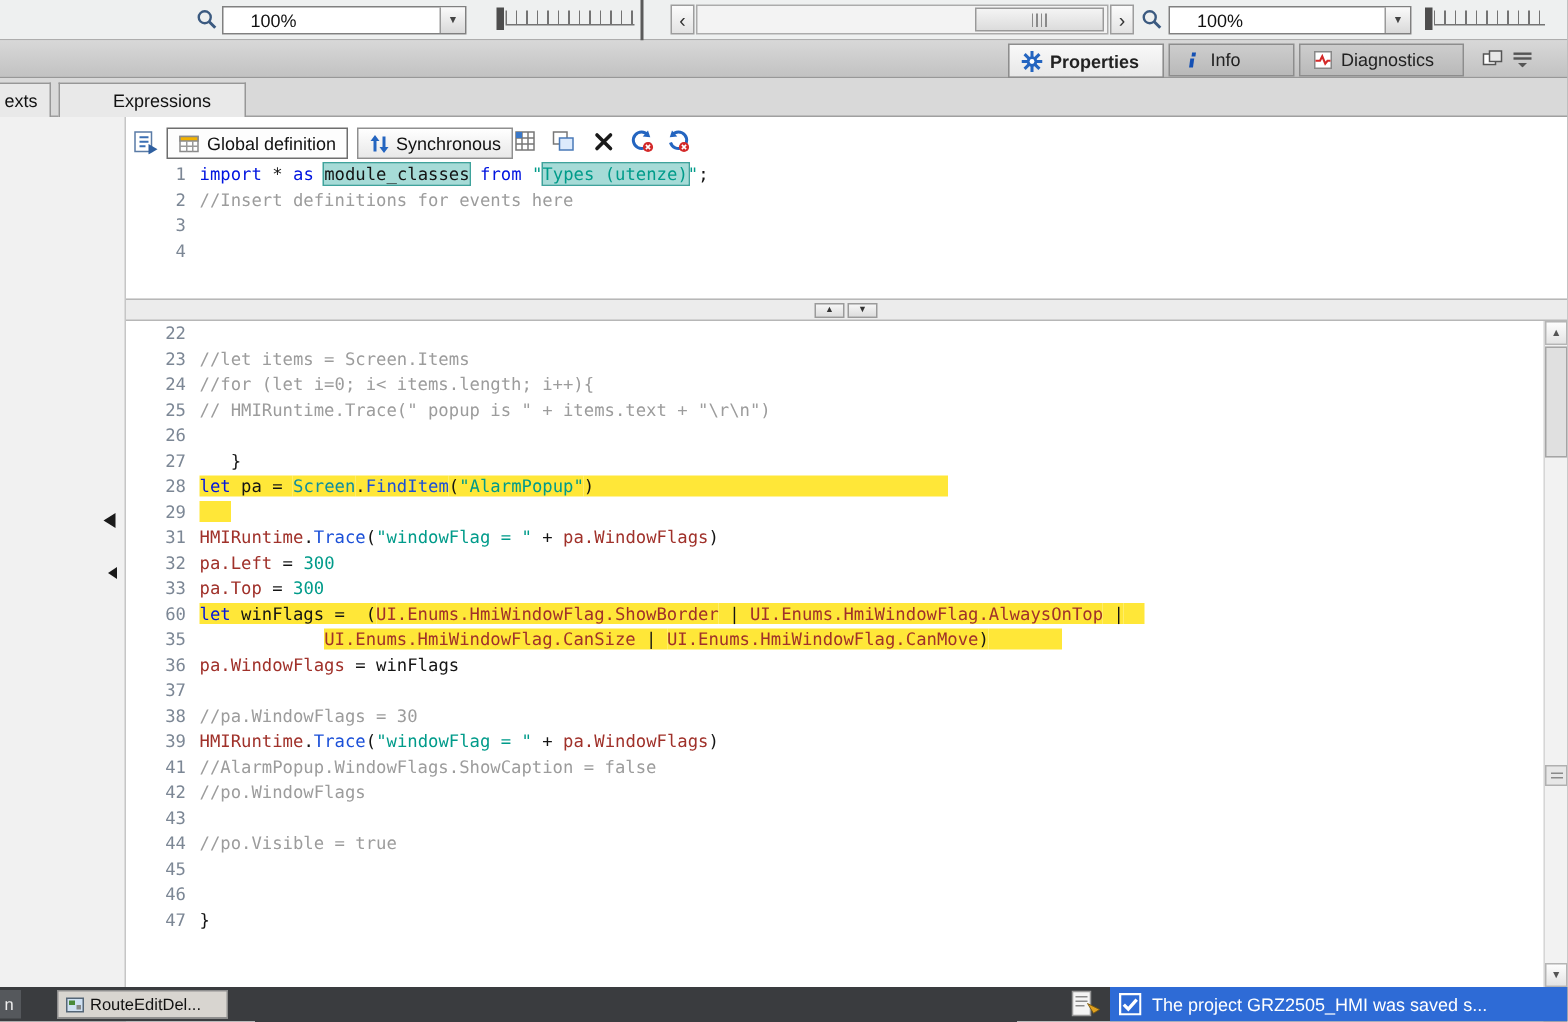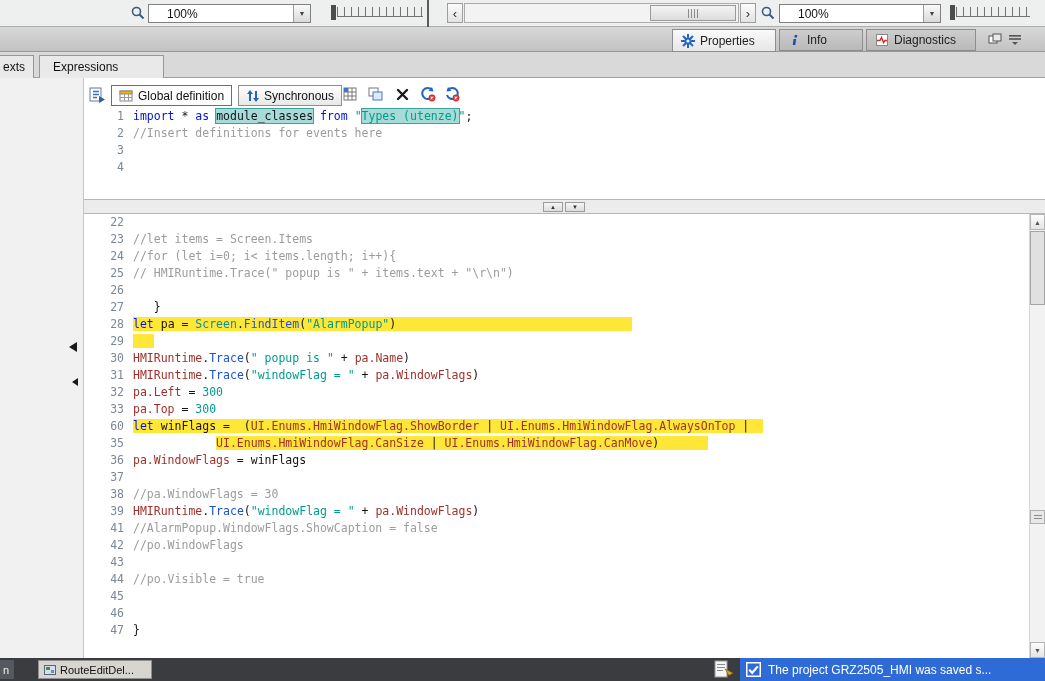--- a/index.html
+++ b/index.html
@@ -29,28 +29,28 @@
   .hthumb{position:absolute;top:1px;height:16px;background:linear-gradient(#f4f4f4,#dcdcdc);
           border:1px solid #999;box-sizing:border-box;display:flex;align-items:center;justify-content:center;}
   .grip{width:10px;height:9px;background:repeating-linear-gradient(90deg,#8a8a8a 0 1px,transparent 1px 3px);}
 
   
   .row2{position:absolute;left:0;top:27px;width:100%;height:25px;
         background:linear-gradient(#d8d8d8,#c2c2c2);border-bottom:1px solid #989898;box-sizing:border-box;}
   .tab2{position:absolute;top:29px;height:22px;box-sizing:border-box;border:1px solid #8d8d8d;
         background:linear-gradient(#cdcdcd,#b9b9b9);display:flex;align-items:center;gap:5px;
         padding:0 8px;font-size:12px;color:#222;cursor:default;}
-  .tab2.sel{background:linear-gradient(#f9f9f9,#e7e7e7);font-weight:normal;height:23px;align-items:center;}
+  .tab2.sel{background:linear-gradient(#f9f9f9,#e7e7e7);font-weight:bold;height:23px;align-items:center;}
 
   
   .row3{position:absolute;left:0;top:52px;width:100%;height:26px;background:#d9d9d9;
         border-bottom:1px solid #a0a0a0;box-sizing:border-box;}
   .tab3{position:absolute;top:55px;height:23px;box-sizing:border-box;background:#e9e9e9;
         border:1px solid #979797;border-bottom:none;display:flex;align-items:center;
-        font-size:12px;color:#111;}
+        font-size:12px;color:#111;justify-content:center;}
 
   
   .leftcol{position:absolute;left:0;top:78px;width:84px;height:580px;background:#f1f1f1;
            border-right:1px solid #c6c6c6;box-sizing:border-box;}
   .editorbg{position:absolute;left:84px;top:78px;width:961px;height:580px;background:#ffffff;}
   .collapse{position:absolute;width:0;height:0;border-top:5px solid transparent;
             border-bottom:5px solid transparent;border-right:8px solid #1a1a1a;}
 
   
   .tbtn{position:absolute;height:21px;background:linear-gradient(#ffffff,#e8e8e8);
@@ -294,24 +294,20 @@
       </div>
       <div class="cl">
         <span class="ln">28</span>
         <span class="ct"><span class="tok kw hl">let</span><span class="tok pl hl"> pa = </span><span class="tok ty hl">Screen</span><span class="tok pl hl">.</span><span class="tok me hl">FindItem</span><span class="tok pl hl">(</span><span class="tok st hl">"AlarmPopup"</span><span class="tok pl hl">)</span><span class="tok hl">                                  </span></span>
       </div>
       <div class="cl">
         <span class="ln">29</span>
         <span class="ct"><span class="tok hl">   </span></span>
       </div>
       <div class="cl">
-        <span class="ln">30</span>
-        <span class="ct"><span class="tok ob">HMIRuntime</span><span class="tok pl">.</span><span class="tok me">Trace</span><span class="tok pl">(</span><span class="tok st">" popup is "</span><span class="tok pl"> + </span><span class="tok ob">pa.Name</span><span class="tok pl">)</span></span>
-      </div>
-      <div class="cl">
         <span class="ln">31</span>
         <span class="ct"><span class="tok ob">HMIRuntime</span><span class="tok pl">.</span><span class="tok me">Trace</span><span class="tok pl">(</span><span class="tok st">"windowFlag = "</span><span class="tok pl"> + </span><span class="tok ob">pa.WindowFlags</span><span class="tok pl">)</span></span>
       </div>
       <div class="cl">
         <span class="ln">32</span>
         <span class="ct"><span class="tok ob">pa.Left</span><span class="tok pl"> = </span><span class="tok nu">300</span></span>
       </div>
       <div class="cl">
         <span class="ln">33</span>
         <span class="ct"><span class="tok ob">pa.Top</span><span class="tok pl"> = </span><span class="tok nu">300</span></span>

